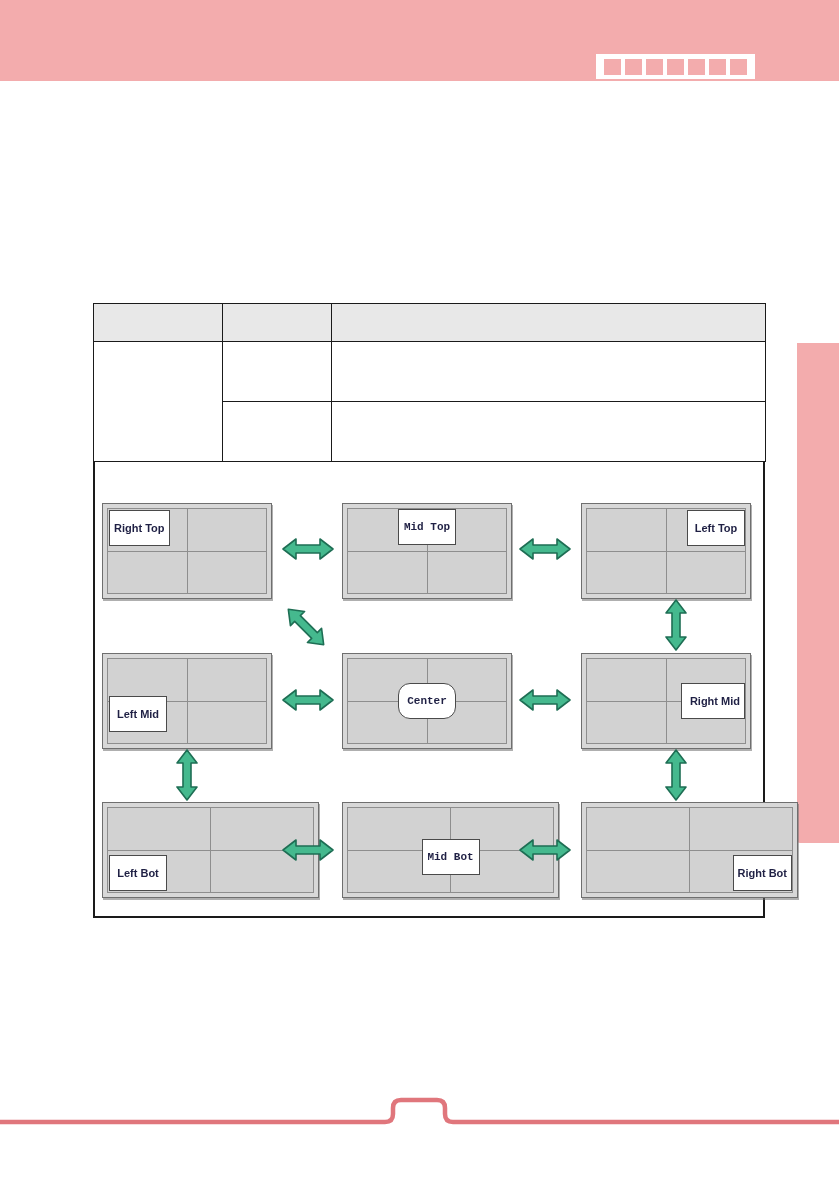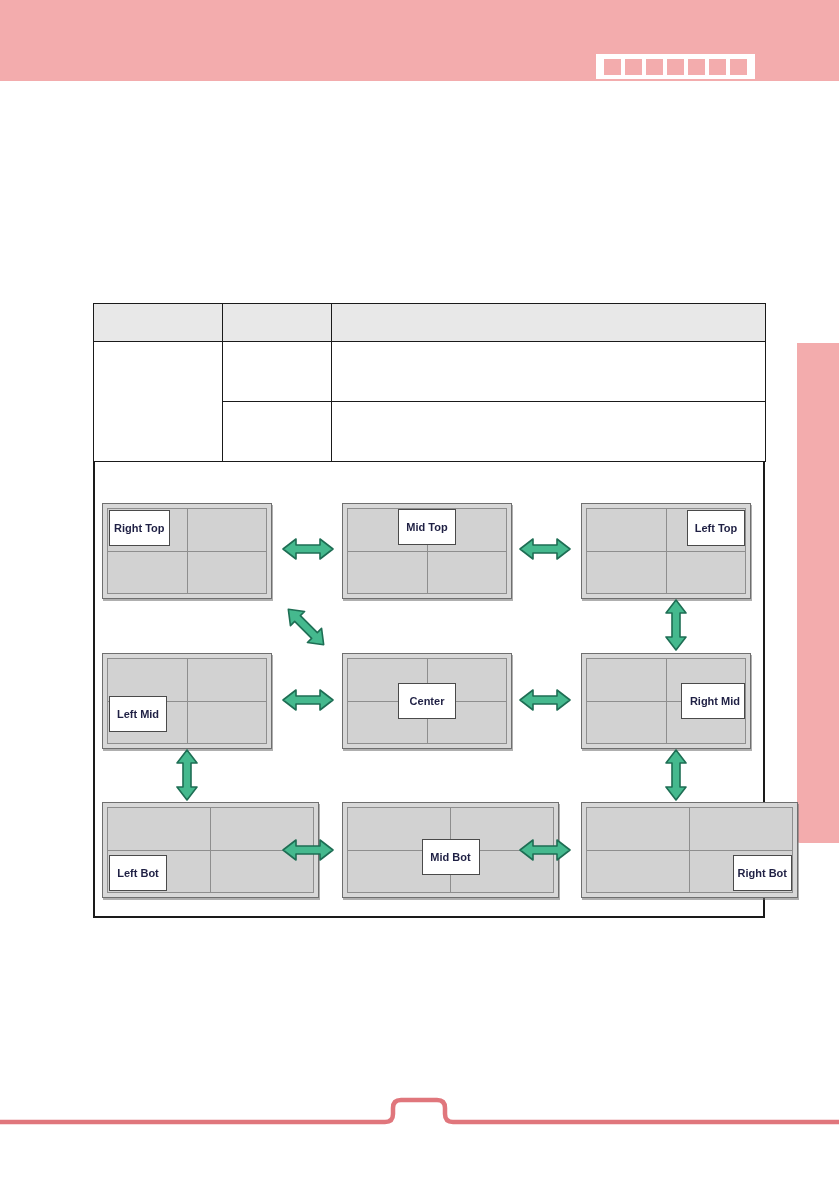--- a/index.html
+++ b/index.html
@@ -23,28 +23,28 @@
   .col1{width:129px;} .col2{width:109px;} .col3{width:434px;}
 
   
   .diagram-box{position:relative;width:668px;height:454px;border:2px solid var(--table-border,#1a1a1a);border-top:none;background:#ffffff;}
 
   .monitor{position:absolute;width:168px;height:94px;background:var(--monitor-bezel,#d8d8d8);border:1px solid #6f6f6f;box-shadow:1px 2px 0 rgba(110,110,110,.55);}
   .screen{position:absolute;left:4px;top:4px;right:4px;bottom:4px;background:#8e8e8e;border:1px solid #8e8e8e;display:grid;grid-template-columns:1fr 1fr;grid-template-rows:1fr 1fr;gap:1px;}
   .q{background:var(--monitor-cell,#d2d2d2);}
 
   .r0{top:41px;} .r1{top:191px;} .r2{top:340px;padding-left:47px;}
-  .c0{left:7px;} .c1{left:247px;} .c2{left:486px;}
+  .c0{left:7px;} .c1{left:247px;font-family:Liberation Mono, monospace;} .c2{left:486px;}
 
   .mlabel{position:absolute;min-width:58px;height:36px;padding:0 4px;background:#ffffff;border:1px solid #4a4a4a;display:flex;align-items:center;justify-content:center;font-size:11px;font-weight:bold;color:var(--label-text,#1f2044);white-space:nowrap;box-sizing:border-box;}
   .pos-top-left{left:6px;top:6px;}
   .pos-top-center{left:50%;top:5px;transform:translateX(-50%);}
   .pos-top-right{right:5px;top:6px;}
   .pos-middle-left{left:6px;top:50%;transform:translateY(-50%);margin-top:13px;}
-  .pos-center{left:50%;top:50%;transform:translate(-50%,-50%);}
+  .pos-center{left:50%;top:50%;transform:translate(-50%,-50%);border-radius:12px;}
   .pos-middle-right{right:5px;top:50%;transform:translateY(-50%);padding-left:8px;}
   .pos-bottom-left{left:6px;bottom:6px;}
   .pos-bottom-center{left:50%;bottom:22px;transform:translateX(-50%);}
   .pos-bottom-right{right:5px;bottom:6px;}
 
   .arrow{position:absolute;overflow:visible;}
   .arrow polygon{fill:var(--arrow-green-fill,#45b98e);stroke:var(--arrow-green-stroke,#1e6e54);stroke-width:1.6;stroke-linejoin:round;}
   .rot90{transform:rotate(90deg);}
   .rot45{transform:rotate(45deg);}
 

